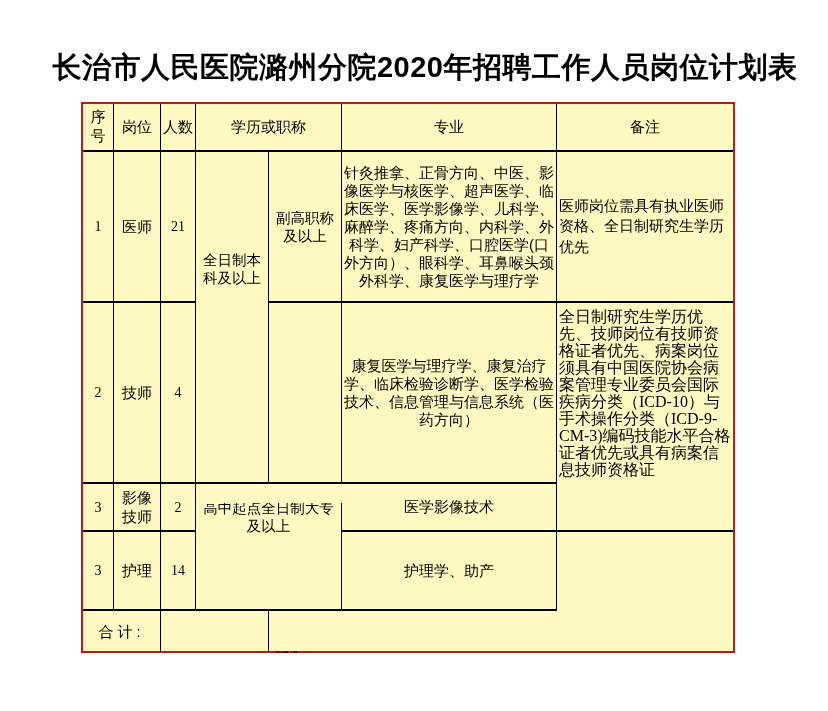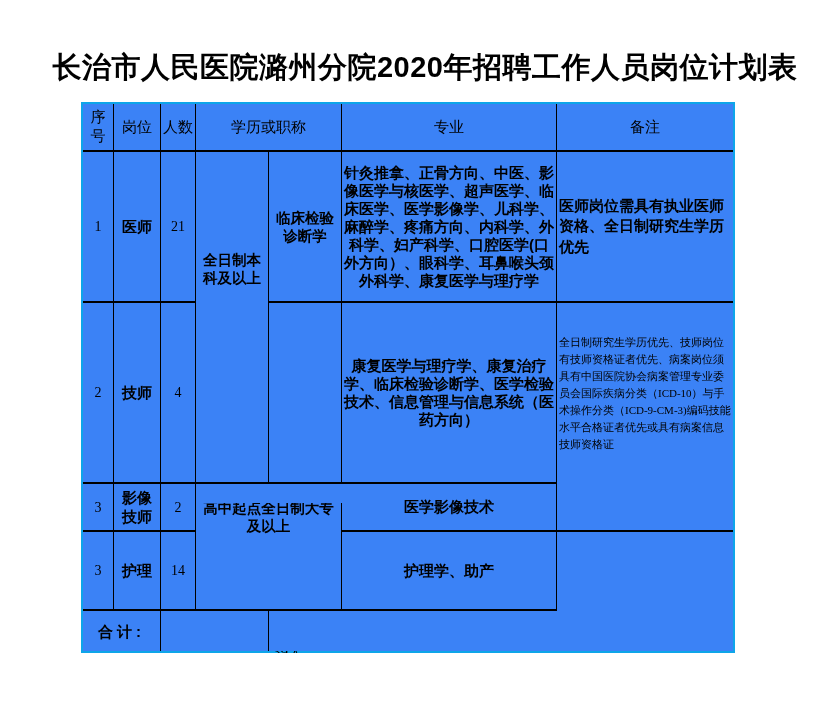--- a/index.html
+++ b/index.html
@@ -16,48 +16,48 @@
     padding-left: 22px;
     text-align: center;
     font-size: 29px;
     font-weight: bold;
     letter-spacing: 0.5px;
     white-space: nowrap;
   }
   .tbl {
     position: absolute;
     left: 81px; top: 102px;
-    border: 2px solid #0ea5e9;
+    border: 2px solid #b91c1c;
     display: grid;
     grid-template-columns: 31px 47px 35px 73px 73px 215px 176px;
     grid-template-rows: 48px 151px 181px 48px 79px 40px;
-    background: #3b82f6;
+    background: #fef9c3;
   }
   .c {
     border-right: 1px solid #000;
     border-bottom: 2px solid #000;
     display: flex;
     align-items: center;
     justify-content: center;
     text-align: center;
     overflow: hidden;
     font-size: 15px;
     line-height: 19px;
     padding: 1px 2px;
   }
   .nr { border-right: none; }
   .nb { border-bottom: none; }
   .left { justify-content: flex-start; text-align: left; }
   .song { font-family: "Liberation Serif", serif; font-weight: normal; }
-  .hei  { font-family: "Liberation Sans", sans-serif; font-weight: 700; }
+  .hei  { font-family: "Liberation Sans", sans-serif; font-weight: 400; }
   .num  { font-family: "Liberation Serif", serif; font-size: 14px; }
   .qual { font-size: 14.5px; line-height: 18px; }
   .major { font-size: 15px; line-height: 18px; }
   .notes1 { font-size: 15px; line-height: 20.5px; }
-  .notes2 { font-size: 11px; line-height: 17px; }
+  .notes2 { font-size: 16px; line-height: 17px; }
   
   .pb-r2 { padding-bottom: 98px; }
   .pb-r3 { padding-bottom: 48px; }
   .pb-r4 { padding-bottom: 79px; margin-top: 19px; }
   .total-label { letter-spacing: 4px; font-size: 15px; }
   .total-value { font-family: "Liberation Serif", serif; font-size: 15px; padding-left: 4px; }
 </style>
 </head>
 <body>
 
@@ -69,21 +69,21 @@
   <div class="c song" style="grid-area:1/2/2/3;">岗位</div>
   <div class="c song" style="grid-area:1/3/2/4;">人数</div>
   <div class="c song" style="grid-area:1/4/2/6;">学历或职称</div>
   <div class="c song" style="grid-area:1/6/2/7;">专业</div>
   <div class="c song nr" style="grid-area:1/7/2/8;">备注</div>
 
   <div class="c num" style="grid-area:2/1/3/2;">1</div>
   <div class="c hei" style="grid-area:2/2/3/3;">医师</div>
   <div class="c num" style="grid-area:2/3/3/4;">21</div>
   <div class="c hei qual pb-r2" style="grid-area:2/4/4/5;">全日制本科及以上</div>
-  <div class="c hei qual" style="grid-area:2/5/3/6;">临床检验诊断学</div>
+  <div class="c hei qual" style="grid-area:2/5/3/6;">副高职称及以上</div>
   <div class="c hei major" style="grid-area:2/6/3/7;">针灸推拿、正骨方向、中医、影像医学与核医学、超声医学、临床医学、医学影像学、儿科学、麻醉学、疼痛方向、内科学、外科学、妇产科学、口腔医学(口外方向）、眼科学、耳鼻喉头颈外科学、康复医学与理疗学</div>
   <div class="c hei notes1 left nr" style="grid-area:2/7/3/8;">医师岗位需具有执业医师资格、全日制研究生学历优先</div>
 
   <div class="c num" style="grid-area:3/1/4/2;">2</div>
   <div class="c hei" style="grid-area:3/2/4/3;">技师</div>
   <div class="c num" style="grid-area:3/3/4/4;">4</div>
   <div class="c" style="grid-area:3/5/4/6;"></div>
   <div class="c hei major" style="grid-area:3/6/4/7;">康复医学与理疗学、康复治疗学、临床检验诊断学、医学检验技术、信息管理与信息系统（医药方向）</div>
   <div class="c song notes2 left nr pb-r3" style="grid-area:3/7/5/8;">全日制研究生学历优先、技师岗位有技师资格证者优先、病案岗位须具有中国医院协会病案管理专业委员会国际疾病分类（ICD-10）与手术操作分类（ICD-9-CM-3)编码技能水平合格证者优先或具有病案信息技师资格证</div>
 

